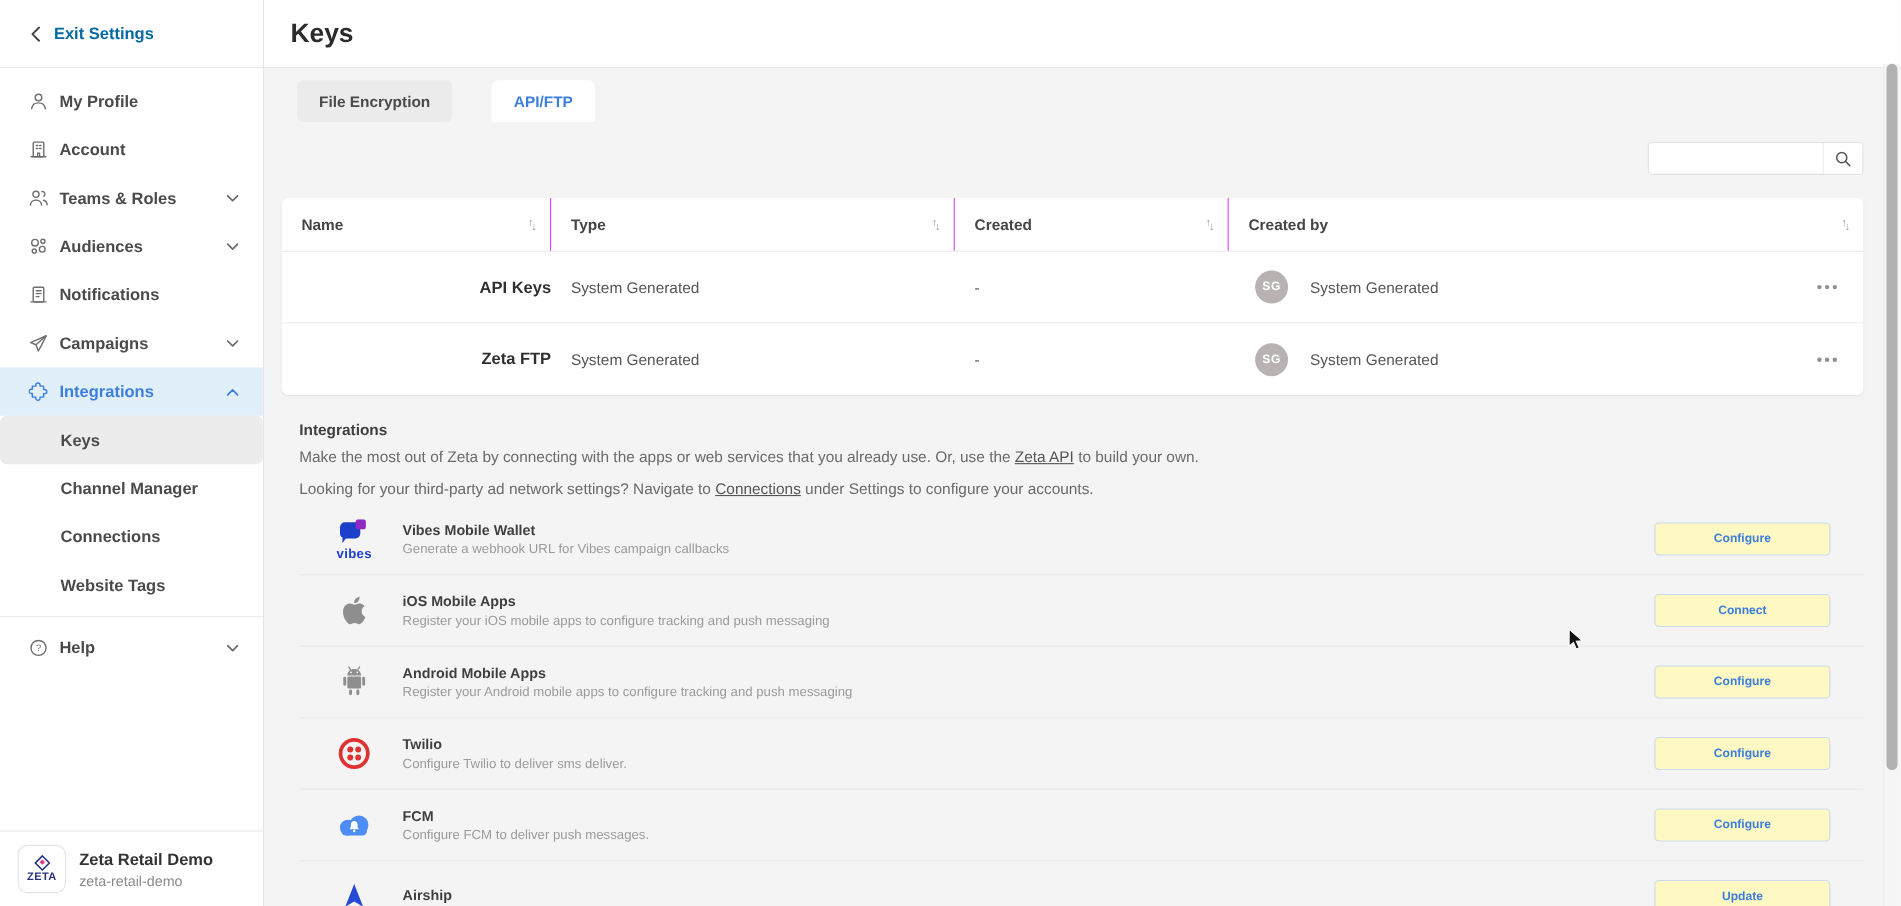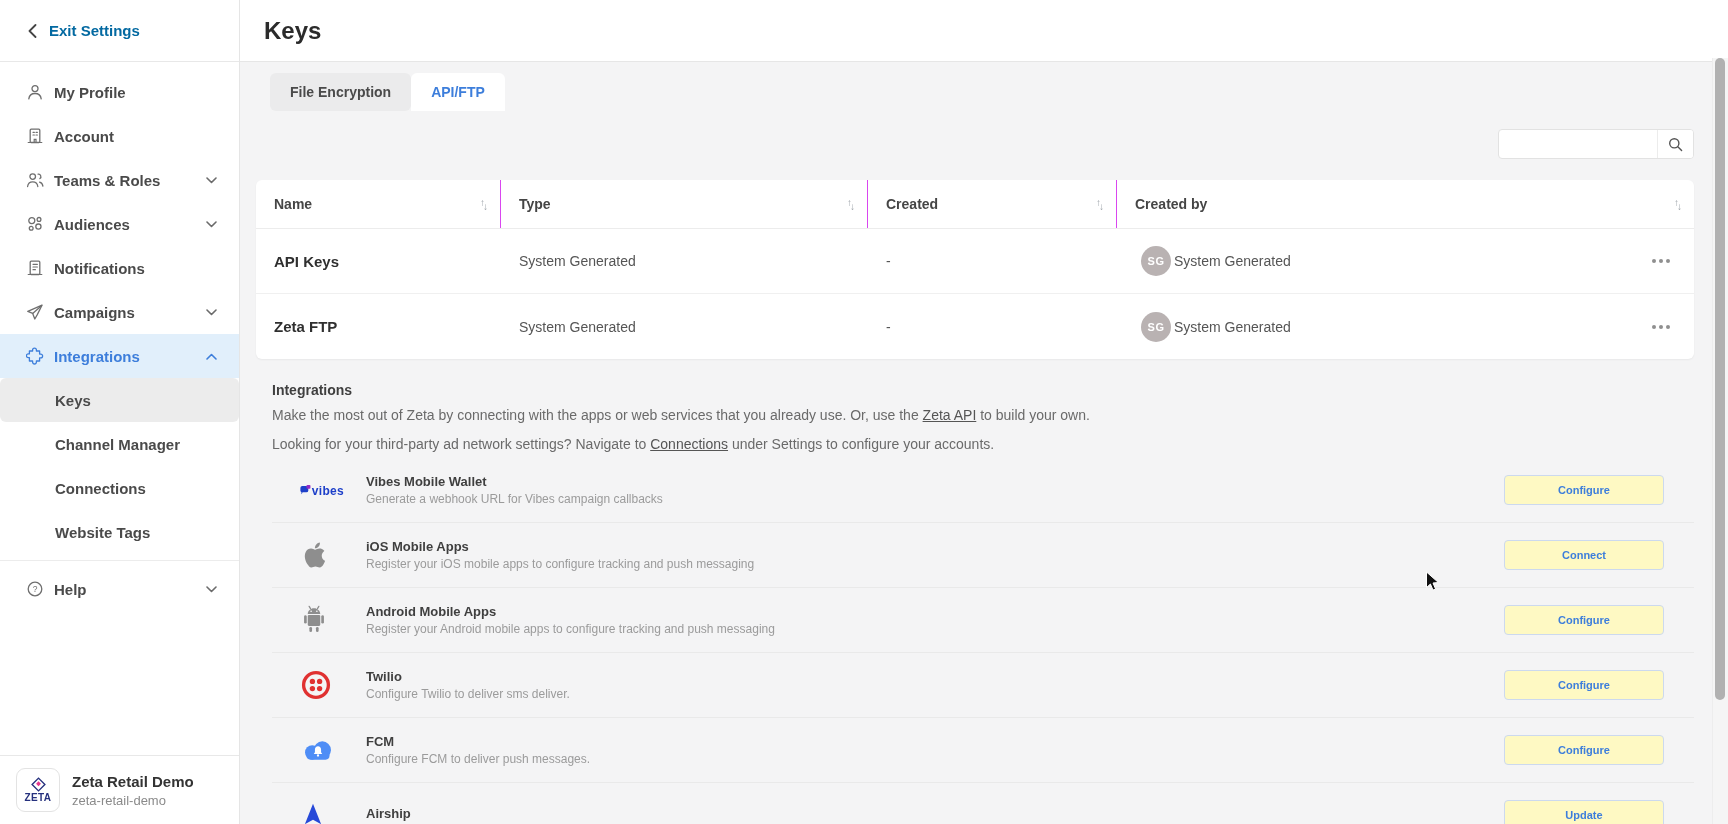--- a/index.html
+++ b/index.html
@@ -24,57 +24,57 @@
   .logo-text { font-size: 10px; font-weight: 800; color: #26317e; letter-spacing: .4px; line-height: 1; text-align: center; }
   .ws-name { font-size: 15px; font-weight: 700; color: #333; }
   .ws-slug { font-size: 13px; color: #8a8a8a; margin-top: 3px; }
 
   
   .main { flex: 1; display: flex; flex-direction: column; background: #f4f4f5; min-width: 0; }
   .main-header { height: 62px; flex: 0 0 62px; background: #fff; border-bottom: 1px solid #e6e6e6; display: flex; align-items: center; padding-left: 24px; }
   .page-title { font-size: 24px; font-weight: 700; color: #2b2b2b; }
   .content { flex: 1; padding: 11px 34px 0 16px; overflow: hidden; }
 
-  .tabs { display: flex; margin-left: 14px; }
+  .tabs { display: flex; margin-left: 14px; gap: 36px; }
   .tab { height: 38px; padding: 0 20px; display: flex; align-items: center; font-size: 14px; font-weight: 600; cursor: pointer; }
   .tab.inactive { background: #ebebec; color: #4a4a4a; border-radius: 6px; }
   .tab.active { background: #fff; color: #3d7edb; border-radius: 6px 6px 0 0; }
 
   .search-row { display: flex; justify-content: flex-end; margin-top: 18px; }
   .search-box { width: 196px; height: 30px; background: #fff; border: 1px solid #e2e2e2; border-radius: 4px; display: flex; overflow: hidden; }
   .search-input { flex: 1; border: none; outline: none; padding: 0 10px; font-size: 13px; background: transparent; min-width: 0; }
   .search-btn { width: 36px; border-left: 1px solid #ececec; display: flex; align-items: center; justify-content: center; cursor: pointer; background: #fff; }
 
   .table-card { margin-top: 21px; background: #fff; border-radius: 6px; box-shadow: 0 1px 2px rgba(0,0,0,.05); }
   .t-head, .t-row { display: grid; grid-template-columns: 245px 367px 249px 1fr; align-items: center; }
   .t-head { height: 49px; border-bottom: 1px solid #ececec; }
   .t-hcell { display: flex; align-items: center; justify-content: space-between; padding: 0 14px 0 18px; height: 100%; border-right: 1px solid #d946ef; font-size: 14px; font-weight: 700; color: #454545; }
   .t-hcell:last-child { border-right: none; }
   .sort { display: flex; color: #9aa0a6; font-size: 10px; letter-spacing: -2px; cursor: pointer; }
   .sort i { font-style: normal; }
   .sort .up { transform: translateY(-2px); }
   .sort .dn { transform: translateY(2px); }
   .t-row { height: 65px; border-bottom: 1px solid #f0f0f0; }
   .t-row:last-child { border-bottom: none; }
-  .t-name { padding-left: 18px; font-size: 15px; font-weight: 700; color: #2f2f2f; }
+  .t-name { padding-left: 18px; font-size: 15px; font-weight: 700; color: #2f2f2f; text-align: right; }
   .t-cell { padding-left: 18px; font-size: 14px; color: #555; }
-  .t-by { display: flex; align-items: center; gap: 3px; padding-left: 24px; padding-right: 46px; position: relative; font-size: 14px; color: #555; text-align: right; }
+  .t-by { display: flex; align-items: center; gap: 20px; padding-left: 24px; padding-right: 46px; position: relative; font-size: 14px; color: #555; text-align: right; }
   .avatar { width: 30px; height: 30px; border-radius: 50%; background: #b9b2b2; color: #fff; font-size: 11px; font-weight: 700; display: flex; align-items: center; justify-content: center; letter-spacing: .5px; flex: 0 0 30px; }
   .more { position: absolute; right: 22px; display: flex; gap: 3px; cursor: pointer; padding: 6px 2px; }
   .more b { width: 4px; height: 4px; border-radius: 50%; background: #8f8f8f; }
 
   .int-section { margin-top: 23px; padding-left: 16px; }
   .int-title { font-size: 14px; font-weight: 700; color: #3f3f3f; }
   .int-p { font-size: 14px; color: #6a6a6a; margin-top: 9px; }
   .int-p.second { margin-top: 13px; }
   .int-p a { color: #555; text-decoration: underline; cursor: pointer; }
   .int-list { margin-top: 6px; }
   .int-row { height: 65px; display: flex; align-items: center; border-bottom: 1px solid #e9e9e9; padding-right: 30px; }
   .int-row:first-child { border-top: none; }
-  .int-icon { width: 44px; flex: 0 0 44px; margin-left: 28px; display: flex; align-items: center; justify-content: flex-start; }
+  .int-icon { width: 44px; flex: 0 0 44px; margin-left: 28px; display: flex; flex-direction: column; align-items: center; justify-content: flex-start; }
   .vibes-word { font-size: 12px; font-weight: 700; color: #1d3fc9; line-height: 1; margin-top: 1px; letter-spacing: .3px; }
   .int-text { margin-left: 22px; }
   .int-name { font-size: 13px; font-weight: 700; color: #3f3f3f; }
   .int-desc { font-size: 12px; color: #9b9b9b; margin-top: 3px; }
   .int-btn { margin-left: auto; width: 160px; height: 30px; border: 1px solid #ccd9ee; border-radius: 4px; background: #fef9c3; color: #3d7edb; font-size: 11px; font-weight: 600; display: flex; align-items: center; justify-content: center; cursor: pointer; flex: 0 0 160px; }
 
   
   .sb-track { position: absolute; top: 58px; right: 0; width: 16px; height: 766px; background: #f5f5f5; border-left: 1px solid #ededed; }
   .sb-thumb { position: absolute; top: 0; left: 2px; width: 10px; height: 642px; background: #b1b1b1; border-radius: 5px; cursor: pointer; }
   .cursor { position: absolute; left: 1425px; top: 571px; pointer-events: none; }

